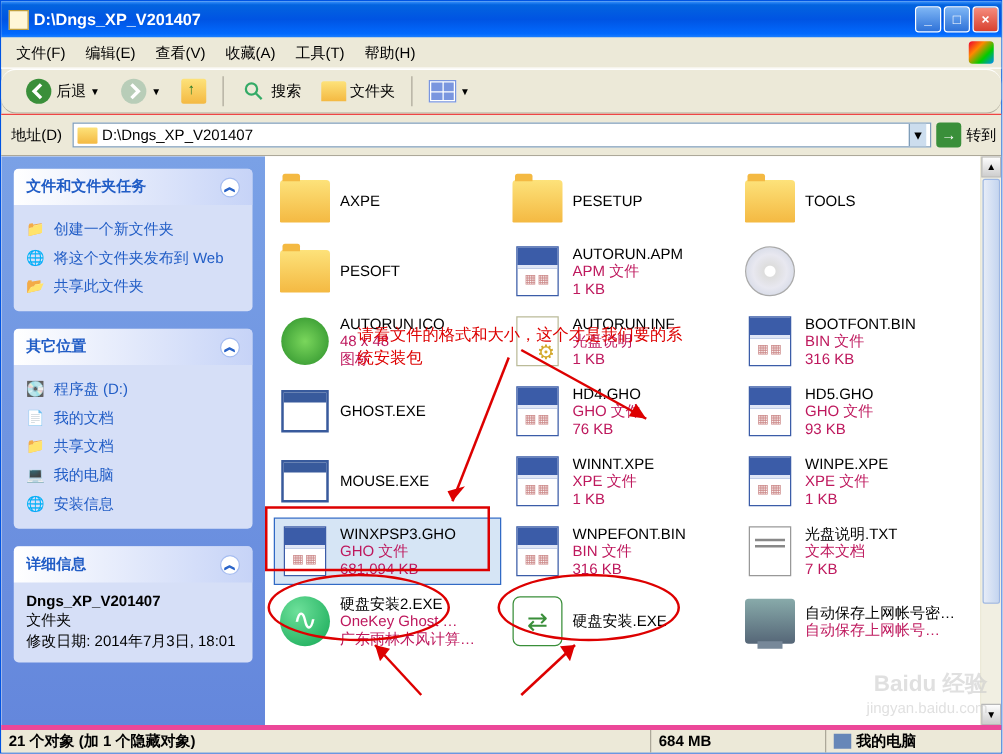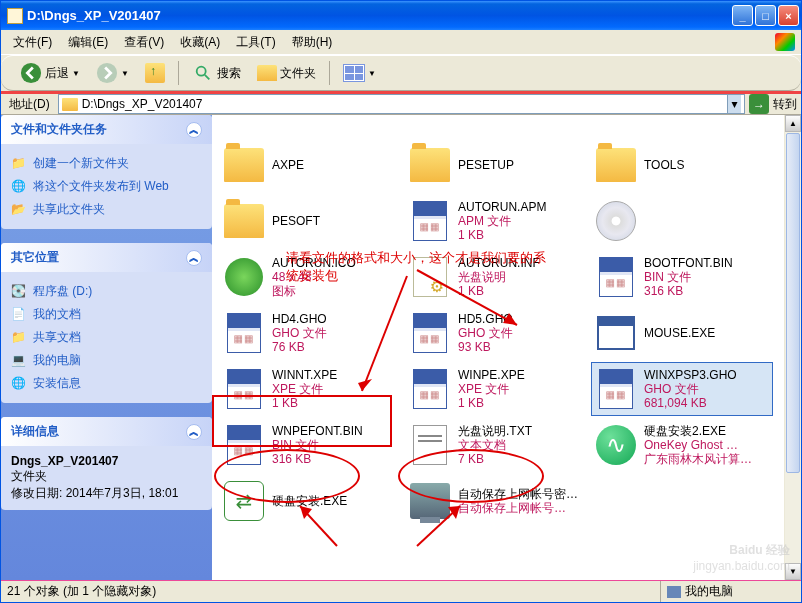--- a/index.html
+++ b/index.html
@@ -25,38 +25,38 @@
 .iconbox { width: 22px; height: 22px; display: inline-flex; align-items: center; justify-content: center; }
 .back-icon svg,.fwd-icon svg { width: 22px; height: 22px; }
 .chevron { width: 8px; font-size: 8px; color: #000; }
 .folder-icon-sm { width: 20px; height: 16px; background: linear-gradient(#fde27a,#f4b942); border-radius: 2px 2px 0 0; position: relative; }
 .search-icon-sm { width: 18px; height: 18px; }
 .up-icon { width: 20px; height: 20px; background: linear-gradient(#fde27a,#f4b942); border-radius: 2px; position: relative; }
 .up-icon:after { content: "↑"; color: #2a7a2a; font-weight: bold; position: absolute; left: 5px; top: 1px; }
 .view-icon { width: 22px; height: 18px; background: #fff; border: 1px solid #7a96df; display: grid; grid-template-columns: 1fr 1fr; grid-template-rows: 1fr 1fr; gap: 1px; padding: 1px; }
 .view-icon div { background: #7a96df; }
 
-.addressbar { height: 24px; background: #ece9d8; border-top: 3px solid #ef4444; border-bottom: 1px solid #aca899; display: flex; align-items: center; padding: 4px 4px; gap: 4px; }
+.addressbar { height: 24px; background: #ece9d8; border-top: 1px solid #ef4444; border-bottom: 1px solid #aca899; display: flex; align-items: center; padding: 16px 4px; gap: 4px; }
 .addressbar .label { padding: 0 4px; }
 .addr-input { flex: 1; height: 20px; background: #fff; border: 1px solid #7f9db9; display: flex; align-items: center; padding: 0 3px; gap: 4px; }
 .addr-input .fld { width: 16px; height: 13px; background: linear-gradient(#fde27a,#f4b942); border-radius: 1px; }
 .addr-input .drop { width: 14px; height: 18px; background: #cde; border-left: 1px solid #7f9db9; display: flex; align-items: center; justify-content: center; }
 .go-btn { width: 20px; height: 20px; background: #3a8f3a; border-radius: 3px; display: flex; align-items: center; justify-content: center; color: #fff; font-weight: bold; }
 
 .body-area { flex: 1; display: flex; background: #fff; overflow: hidden; }
 
-.sidebar { width: 211px; background: linear-gradient(to bottom,#7aa1e6,#6487dc); display: flex; flex-direction: column; gap: 14px; overflow: hidden; }
+.sidebar { width: 211px; background: linear-gradient(to bottom,#7aa1e6,#6487dc); padding: 10px; display: flex; flex-direction: column; gap: 14px; overflow: hidden; }
 .panel { background: #d6dff7; border-radius: 4px; overflow: hidden; }
 .panel-head { background: linear-gradient(to right,#fff,#c6d3f7); padding: 6px 10px; display: flex; align-items: center; justify-content: space-between; color: #215dc6; font-weight: bold; }
 .panel-head .collapse { width: 16px; height: 16px; border-radius: 50%; background: #fff; border: 1px solid #a6bdf0; display: flex; align-items: center; justify-content: center; color: #215dc6; font-size: 10px; }
 .panel-body { padding: 8px 10px; color: #215dc6; }
 .panel-body .item { display: flex; align-items: center; gap: 6px; padding: 3px 0; cursor: pointer; }
 .task-icon { width: 16px; height: 16px; }
 
-.content { flex: 1; background: #fff; padding: 24px 8px; overflow: auto; position: relative; }
+.content { flex: 1; background: #fff; padding: 10px 8px; overflow: auto; position: relative; }
 .tiles { display: grid; grid-template-columns: repeat(3, 180px); gap: 4px 6px; }
 .tile { display: flex; align-items: center; gap: 6px; padding: 2px; height: 52px; }
 .tile.selected { outline: 1px solid #316ac5; background: #d6e5f5; }
 .ticon { width: 44px; height: 44px; display: flex; align-items: center; justify-content: center; flex-shrink: 0; }
 .tinfo { display: flex; flex-direction: column; line-height: 14px; overflow: hidden; }
 .tname { white-space: nowrap; overflow: hidden; text-overflow: ellipsis; }
 .tsub { color: #be185d; white-space: nowrap; overflow: hidden; text-overflow: ellipsis; }
 
 .folder-big { width: 40px; height: 34px; background: linear-gradient(#fde27a,#f4b942); border-radius: 3px 3px 1px 1px; position: relative; }
 .folder-big:before { content: ""; position: absolute; top: -5px; left: 2px; width: 14px; height: 6px; background: #f4b942; border-radius: 2px 2px 0 0; }
@@ -75,21 +75,21 @@
 .file-green:after { content: "∿"; color: #fff; font-size: 24px; display: block; text-align: center; line-height: 40px; }
 .file-swap { width: 40px; height: 40px; background: #fff; border: 1px solid #3a8f3a; border-radius: 6px; display: flex; align-items: center; justify-content: center; color: #3a8f3a; font-size: 20px; }
 .file-comp { width: 40px; height: 36px; background: linear-gradient(#8aa,#567); border-radius: 3px; position: relative; }
 .file-comp:after { content: ""; position: absolute; bottom: -4px; left: 10px; width: 20px; height: 6px; background: #789; }
 
 .annotation { position: absolute; color: #d00; font-size: 13px; pointer-events: none; z-index: 10; font-family: "SimSun"; }
 .red-box { position: absolute; border: 2px solid #d00; pointer-events: none; z-index: 9; }
 .red-oval { position: absolute; border: 2px solid #d00; border-radius: 50%; pointer-events: none; z-index: 9; }
 .red-arrow { position: absolute; z-index: 9; pointer-events: none; }
 
-.statusbar { height: 22px; background: #ece9d8; border-top: 1px solid #ec4899; display: flex; align-items: center; font-size: 11px; }
+.statusbar { height: 22px; background: #ece9d8; border-top: 4px solid #ec4899; display: flex; align-items: center; font-size: 11px; font-weight: bold; }
 .statusbar .cell { padding: 0 6px; border-right: 1px solid #aca899; height: 100%; display: flex; align-items: center; }
 .statusbar .cell.flex { flex: 1; }
 .comp-icon-sm { width: 14px; height: 12px; background: #6787b8; margin-right: 4px; }
 
 .scrollbar-v { width: 17px; background: #f1efe2; border-left: 1px solid #ece9d8; display: flex; flex-direction: column; }
 .scroll-btn { height: 17px; background: linear-gradient(#fdfdfd,#cecece); border: 1px solid #b8b8b8; display: flex; align-items: center; justify-content: center; font-size: 8px; }
 .scroll-thumb { background: linear-gradient(to right,#e6ecf7,#c4d5f0); border: 1px solid #9db7e4; border-radius: 2px; margin: 1px; }
 .scroll-track { flex: 1; }
 
 .watermark { position: absolute; right: 12px; bottom: 30px; color: #ccc; font-size: 11px; opacity: 0.6; z-index: 20; text-align: right; pointer-events: none; }
@@ -313,20 +313,28 @@
             </div>
           </div>
           <div class="tile">
             <div class="ticon">
               <div class="file-calendar"></div>
             </div>
             <div class="tinfo">
               <div class="tname">BOOTFONT.BIN</div>
               <div class="tsub">BIN 文件</div>
               <div class="tsub">316 KB</div>
+            </div>
+          </div>
+          <div class="tile">
+            <div class="ticon">
+              <div class="file-exe-win"></div>
+            </div>
+            <div class="tinfo">
+              <div class="tname">GHOST.EXE</div>
             </div>
           </div>
           <div class="tile">
             <div class="ticon">
               <div class="file-calendar"></div>
             </div>
             <div class="tinfo">
               <div class="tname">HD4.GHO</div>
               <div class="tsub">GHO 文件</div>
               <div class="tsub">76 KB</div>
@@ -454,23 +462,24 @@
     <div class="scrollbar-v">
       <div class="scroll-btn">▲</div>
       <div class="scroll-thumb" style="height:340px"></div>
       <div class="scroll-track"></div>
       <div class="scroll-btn">▼</div>
     </div>
   </div>
 
   <div class="statusbar">
     <div class="cell flex">21 个对象 (加 1 个隐藏对象)</div>
+    <div class="cell" style="width:140px">684 MB</div>
     <div class="cell" style="width:140px; border-right:none">
         <span class="comp-icon-sm"></span>
         <span>我的电脑</span>
       </div>
   </div>
 </div>
 
 <div class="watermark">
-  <div style="font-size:12px; font-weight:bold;">Baidu 经验</div>
+  <div style="font-size:18px; font-weight:bold;">Baidu 经验</div>
   <div>jingyan.baidu.com</div>
 </div>
 
 </body></html>

